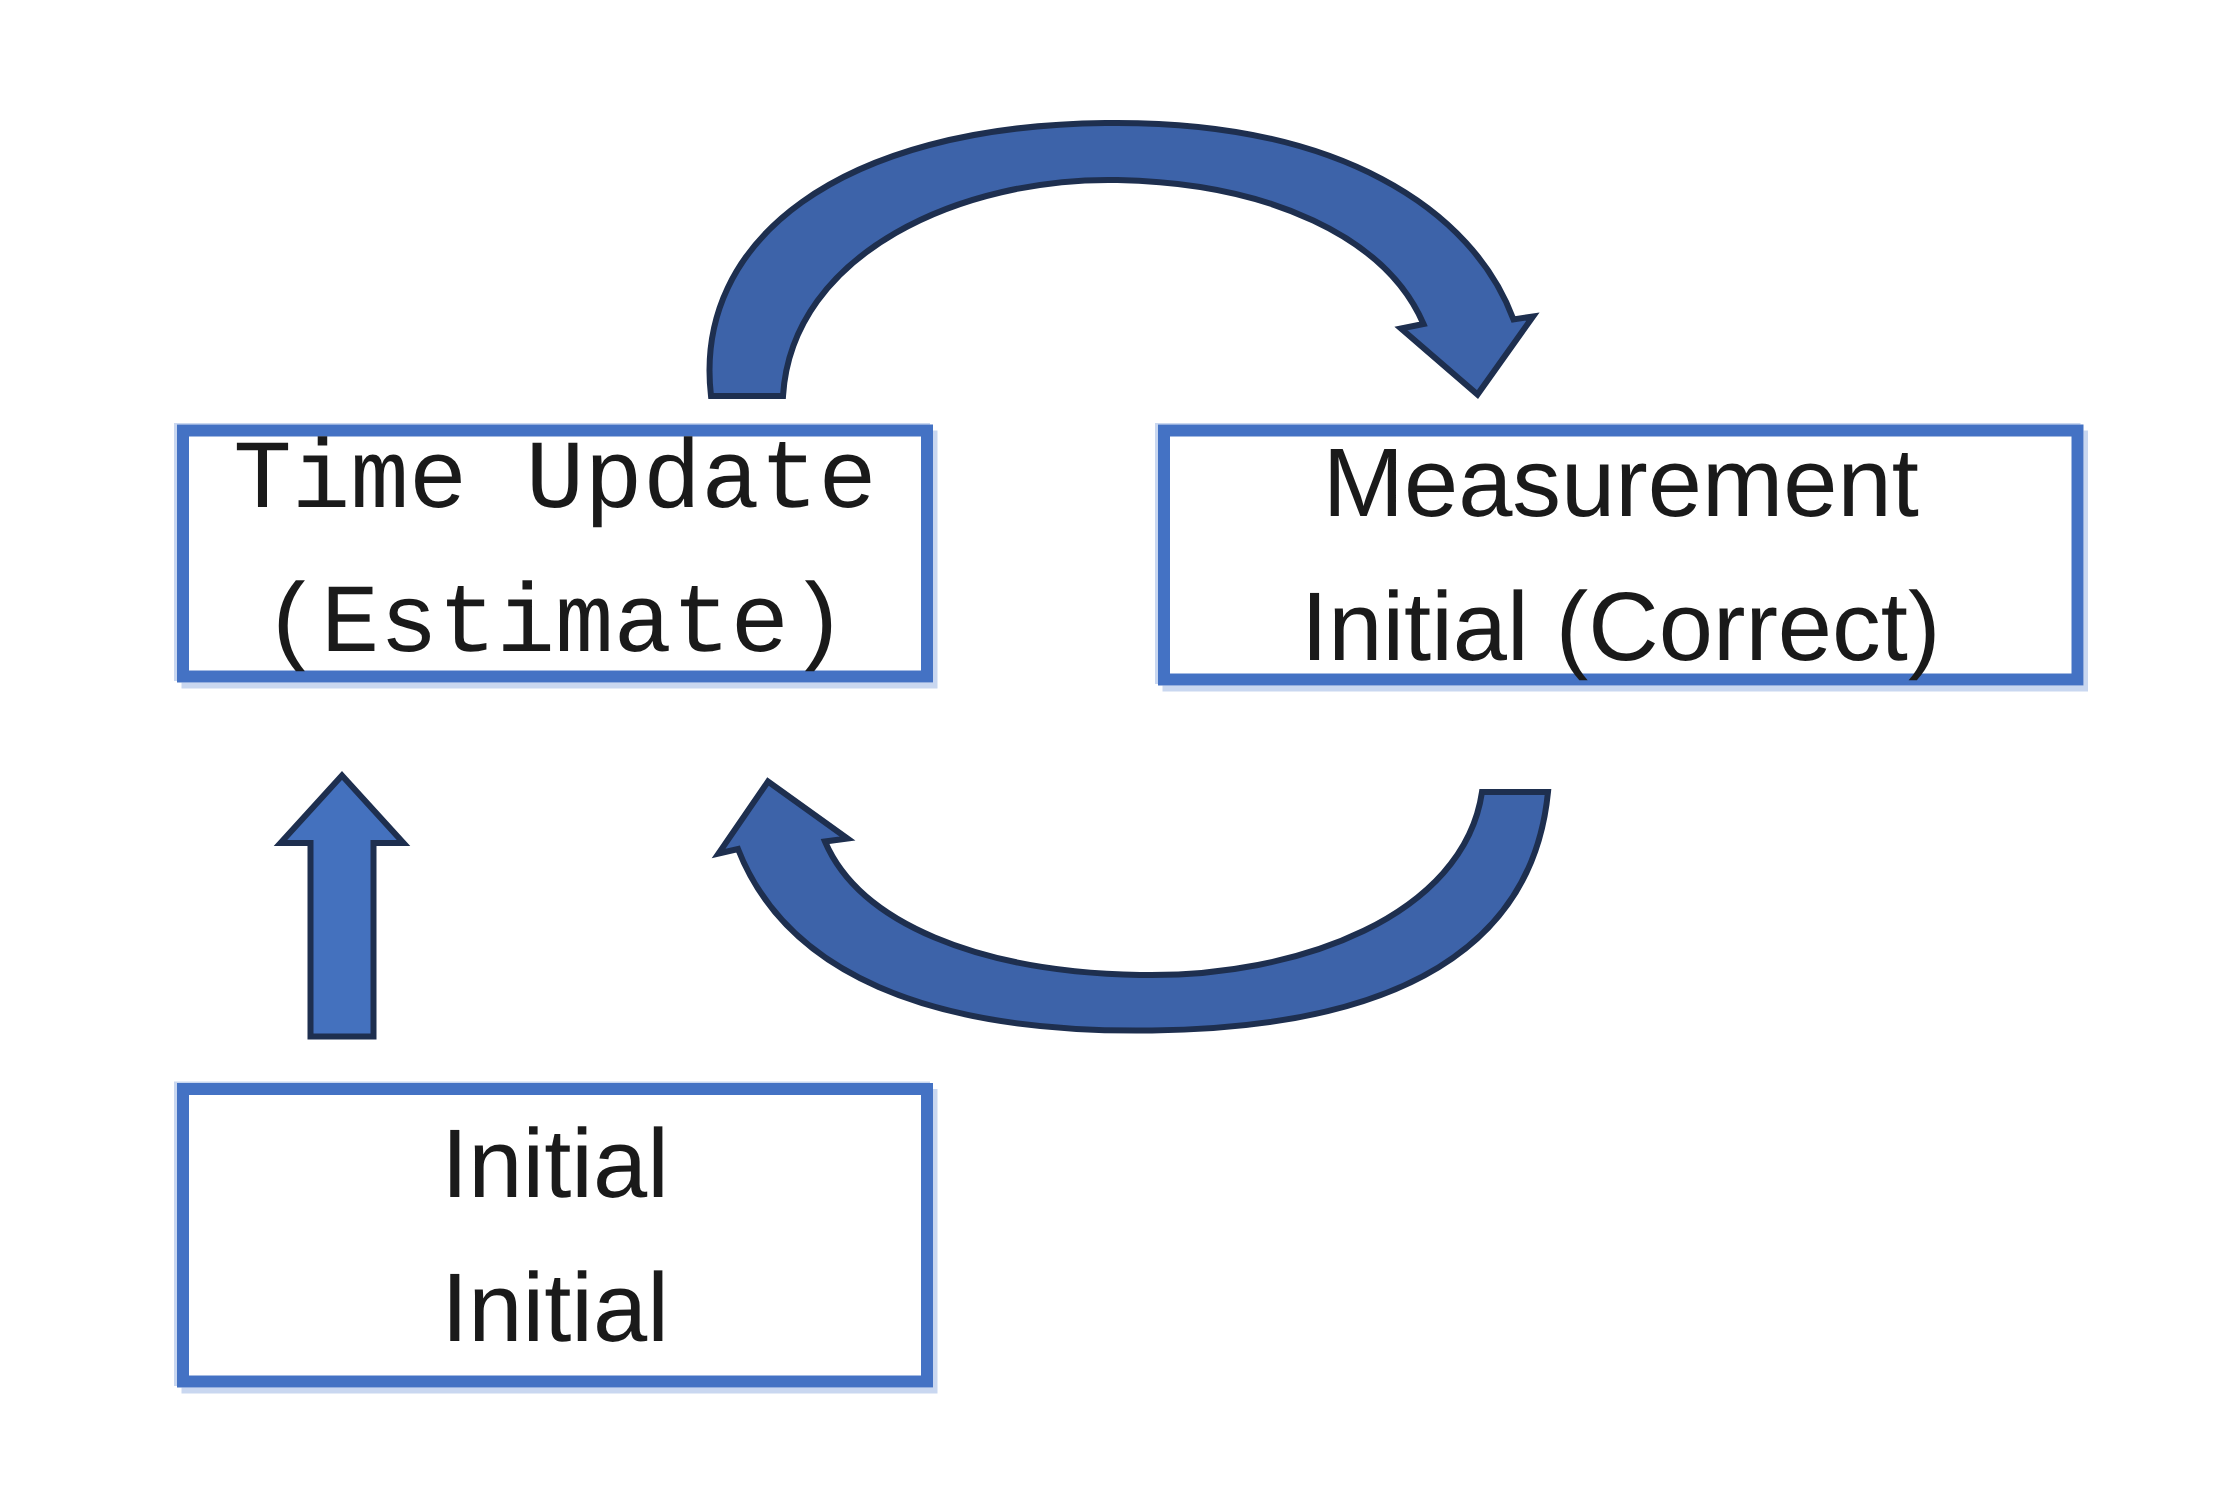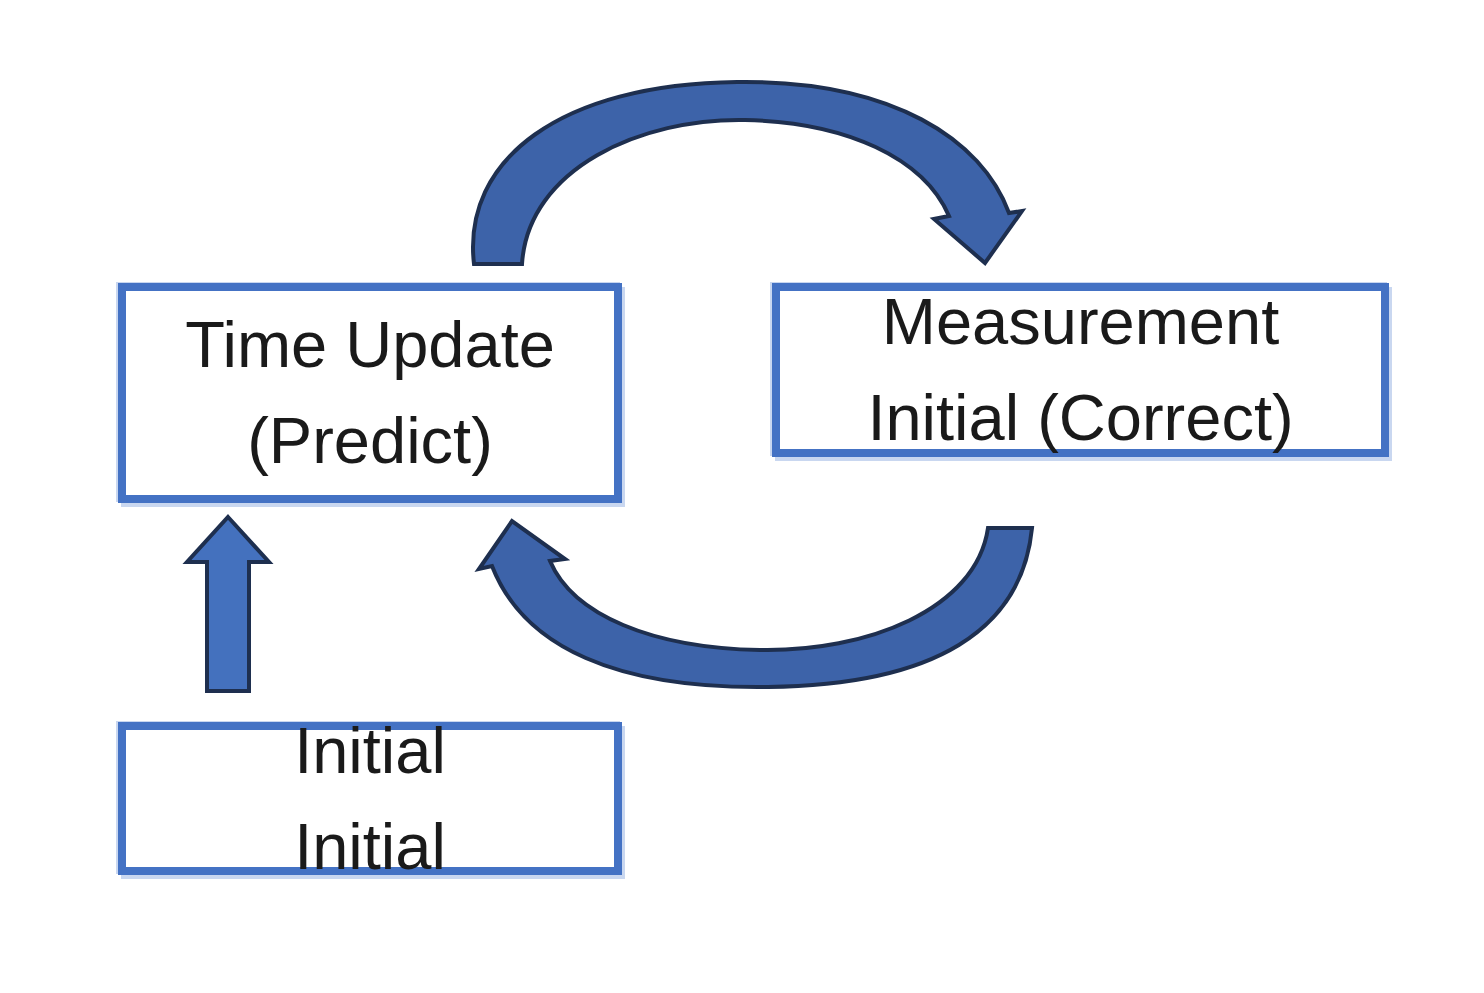--- a/index.html
+++ b/index.html
@@ -26,23 +26,23 @@
     border:8px solid var(--box-border);
     background:#fff;
     box-shadow:3px 4px 0 var(--halo), -2px -1px 0 var(--halo);
     display:flex;flex-direction:column;align-items:center;justify-content:center;
     text-align:center;
     color:var(--text);
     font-size:65px;
     line-height:96px;
     white-space:nowrap;
   }
-  #box-time{left:118px;top:283px;width:504px;height:220px;}
+  #box-time{left:118px;top:283px;width:504px;height:172px;font-family:Liberation Mono, monospace;}
   #box-measurement{left:772px;top:283px;width:617px;height:174px;text-align:center;}
-  #box-initial{left:118px;top:722px;width:504px;height:153px;}
+  #box-initial{left:118px;top:722px;width:504px;height:203px;}
   .arc{fill:var(--arc-fill);stroke:var(--arrow-outline);stroke-width:4;stroke-linejoin:miter;}
   .straight{fill:var(--straight-fill);stroke:var(--arrow-outline);stroke-width:4;stroke-linejoin:miter;}
 </style>
 </head>
 <body>
 
 <div id="canvas">
 
   <svg id="arrow-layer" viewBox="0 0 1484 993" xmlns="http://www.w3.org/2000/svg">
 
@@ -73,21 +73,21 @@
          L 249 562
          L 249 691
          L 207 691
          L 207 562
          L 187 562
          Z"></path>
   </svg>
 
   <div class="node" id="box-time">
     <span>Time Update</span>
-    <span>(Predict)</span>
+    <span>(Estimate)</span>
   </div>
 
   <div class="node" id="box-measurement">
     <span>Measurement</span>
     <span>Initial (Correct)</span>
   </div>
 
   <div class="node" id="box-initial">
     <span>Initial</span>
     <span>Initial</span>

